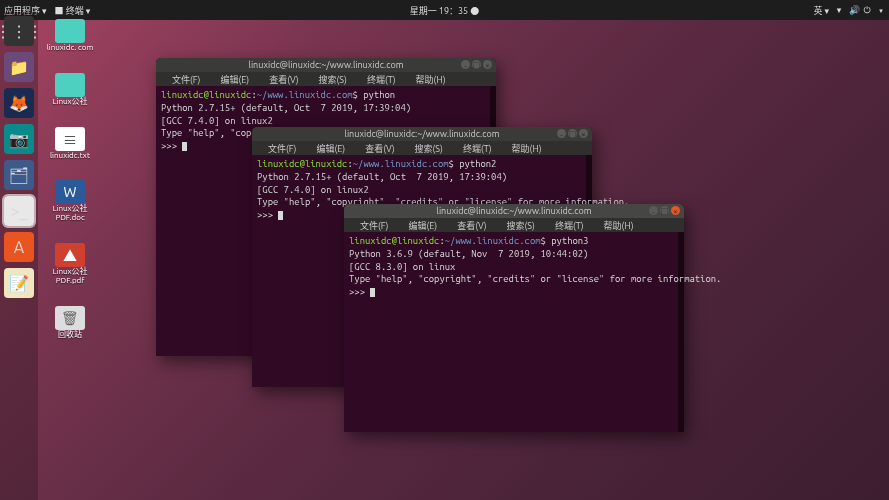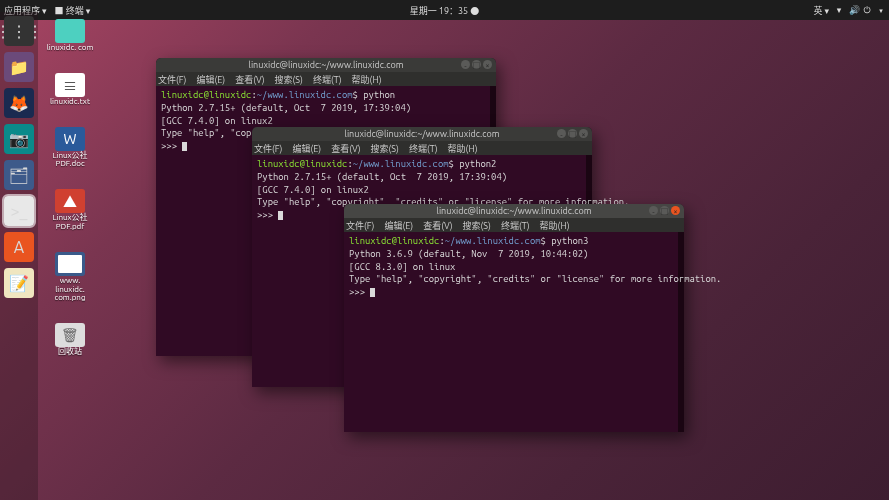--- a/index.html
+++ b/index.html
@@ -71,21 +71,21 @@
     border-radius:5px 5px 0 0;
     display:flex; align-items:center; justify-content:center;
     position:relative; color:#ccc; font-size:9px;
   }
   .termwin.active .titlebar{background:#464644;}
   .win-btns{position:absolute; right:4px; top:2px; display:flex; gap:2px;}
   .win-btn{width:9px; height:9px; border-radius:50%; background:#5a5a58; font-size:7px; display:flex; align-items:center; justify-content:center; color:#222; cursor:pointer;}
   .win-btn.close.active{background:#e95420;}
   .menubar{
     height:14px; background:#2f2f2d; display:flex; align-items:center;
-    padding:0 2px; gap:10px; font-size:9px; color:#ccc;
+    padding:0 16px; gap:20px; font-size:9px; color:#ccc;
   }
   .menubar span{cursor:pointer;}
   .termbody{
     flex:1; background:#300a24; color:#d9d9d9;
     font-family:"Ubuntu Mono","Courier New",monospace;
     font-size:9.5px; line-height:1.35;
     padding:3px 5px; white-space:pre;
     border-right:6px solid #1a0512;
   }
   .prompt-user{color:#8ae234;}
@@ -121,38 +121,36 @@
   <div class="launch-item launch-text">📝</div>
 </div>
 
 <div class="desktop-icons" id="desktop-icons">
     <div class="dicon">
       <div class="glyph folder-glyph"></div>
       <div class="lbl">linuxidc.
 com</div>
     </div>
     <div class="dicon">
+      <div class="glyph folder-glyph"></div>
+      <div class="lbl">Linux公社</div>
+    </div>
+    <div class="dicon">
       <div class="glyph txt-glyph">≡</div>
       <div class="lbl">linuxidc.txt</div>
     </div>
     <div class="dicon">
       <div class="glyph doc-glyph">W</div>
       <div class="lbl">Linux公社
 PDF.doc</div>
     </div>
     <div class="dicon">
       <div class="glyph pdf-glyph">▲</div>
       <div class="lbl">Linux公社
 PDF.pdf</div>
-    </div>
-    <div class="dicon">
-      <div class="glyph img-glyph"></div>
-      <div class="lbl">www.
-linuxidc.
-com.png</div>
     </div>
     <div class="dicon">
       <div class="glyph trash-glyph">🗑</div>
       <div class="lbl">回收站</div>
     </div>
   </div>
 
 <div class="termwin" style="left:156px; top:58px; width:340px; height:298px;">
   <div class="titlebar">
     <span>linuxidc@linuxidc:~/www.linuxidc.com</span>

